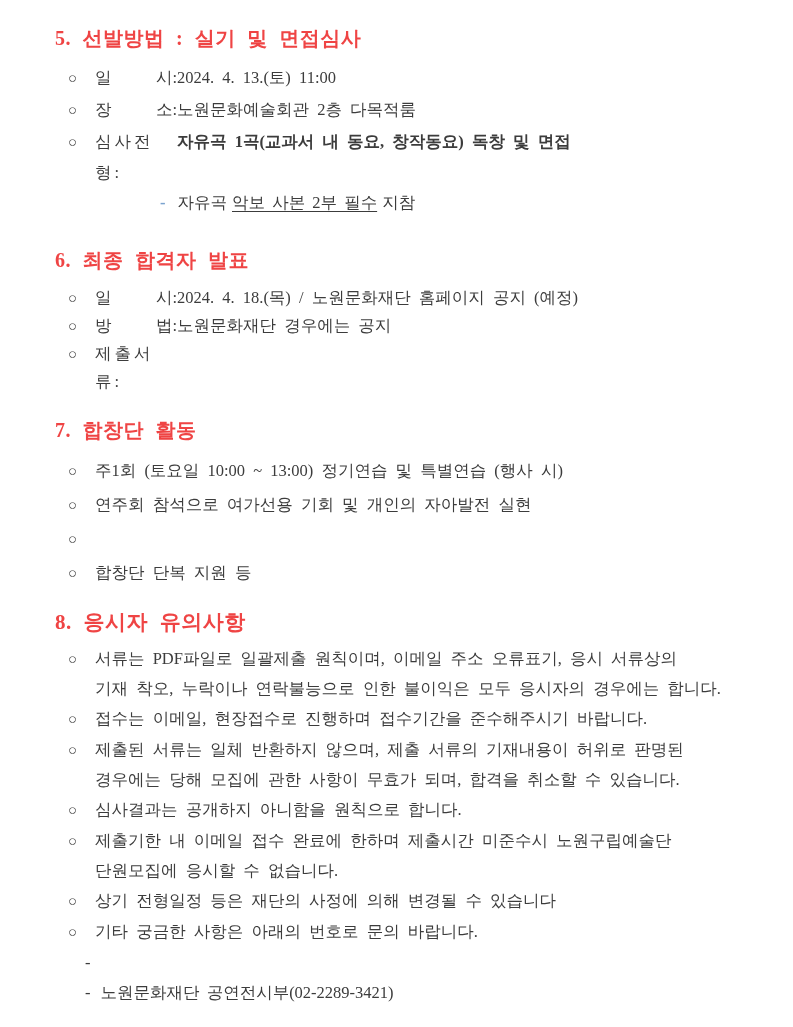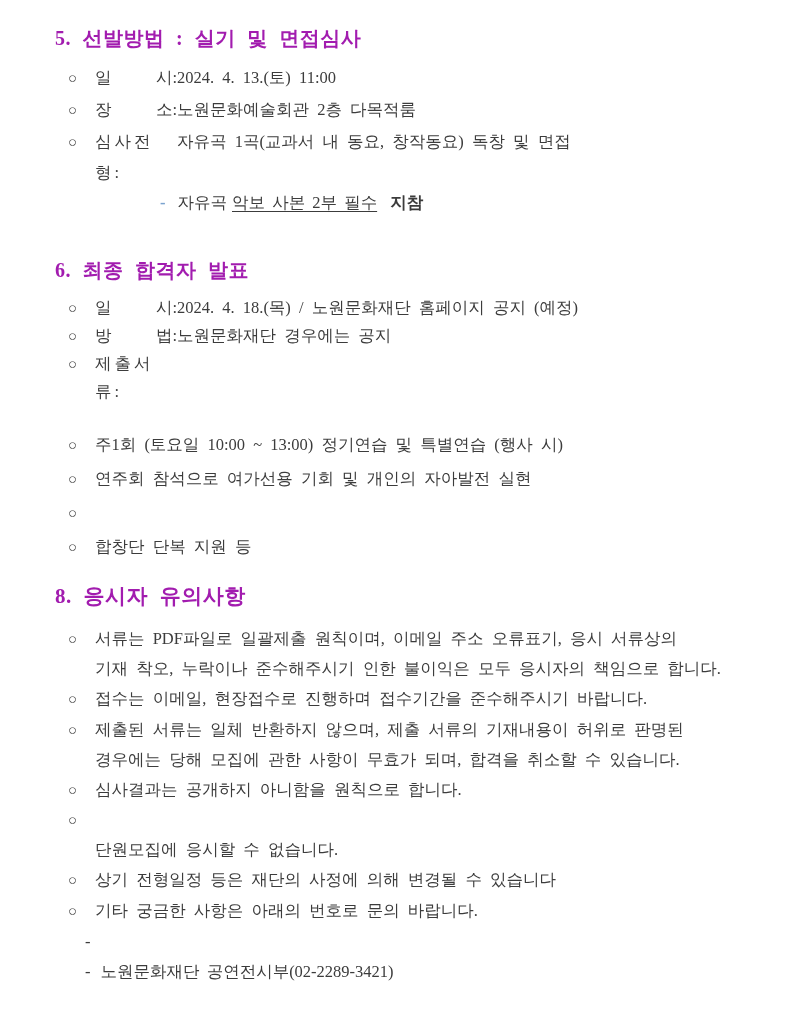--- a/index.html
+++ b/index.html
@@ -4,51 +4,51 @@
 <style>
   html, body { margin: 0; padding: 0; background: #ffffff; }
   body {
     width: 793px; height: 1027px; overflow: hidden;
     font-family: "Liberation Serif", "DejaVu Serif", serif;
     color: #3c3c3c;
   }
   .doc { padding: 26px 30px 0 55px; }
 
   .section-title {
-    font-size: 20px; font-weight: bold; color: #a21caf;
+    font-size: 20px; font-weight: bold; color: #ef4444;
     line-height: 24px; margin: 0 0 12px 0;
     word-spacing: 6px; letter-spacing: 0.5px;
   }
   .sec5 .item { line-height: 31px; }
-  .sec6 { margin-top: 40px; }
+  .sec6 { margin-top: 30px; }
   .sec6 .item { line-height: 28px; }
   .sec7 { margin-top: 22px; }
   .sec7 .item { line-height: 34px; }
   .sec8 { margin-top: 20px; }
-  .sec8 .section-title { font-size: 21px; margin-bottom: 16px; }
+  .sec8 .section-title { font-size: 21px; margin-bottom: 10px; }
   .sec8 .line { line-height: 29px; }
 
   .item, .line {
     font-size: 16.5px; word-spacing: 4px;
     padding-left: 13px; display: flex; align-items: baseline;
   }
   .bullet {
     flex: none; width: 27px; font-size: 15px; color: #4a4a4a;
   }
   .label {
     flex: none; width: 82px; display: inline-flex;
     justify-content: space-between;
   }
   .label.single { display: inline-block; letter-spacing: 3px; }
-  .bold { font-weight: normal; }
+  .bold { font-weight: bold; }
 
   .subnote { padding-left: 105px; line-height: 30px; font-size: 16.5px; word-spacing: 3px; display: flex; align-items: baseline; }
   .subnote .dash { color: #7ba3cf; font-weight: bold; margin-right: 12px; }
   .underlined { text-decoration: underline; text-underline-offset: 3px; margin: 0 5px; text-align: right; }
-  .post { margin-left: 8px; font-weight: bold; }
+  .post { margin-left: 0px; }
 
   .cont { padding-left: 40px; }   
   .note { margin-bottom: 1px; }
 
   .contact { padding-left: 30px; line-height: 30px; font-size: 16.5px; word-spacing: 3px; display: flex; align-items: baseline; }
   .contact .dash { margin-right: 10px; color: #3c3c3c; }
 </style>
 </head>
 <body>
 
@@ -108,20 +108,21 @@
       <span>노원문화재단 경우에는 공지</span>
     </div>
 
     <div class="item">
       <span class="bullet">○</span>
       <span class="label single">제출서류:</span>
     </div>
   </div>
 
   <div class="sec7">
+    <div class="section-title">7. 합창단 활동</div>
 
     <div class="item">
       <span class="bullet">○</span>
       <span>주1회 (토요일 10:00 ~ 13:00) 정기연습 및 특별연습 (행사 시)</span>
     </div>
     <div class="item">
       <span class="bullet">○</span>
       <span>연주회 참석으로 여가선용 기회 및 개인의 자아발전 실현</span>
     </div>
     <div class="item">
@@ -134,21 +135,21 @@
   </div>
 
   <div class="sec8">
     <div class="section-title">8. 응시자 유의사항</div>
 
     <div class="note">
       <div class="line">
         <span class="bullet">○</span>
         <span>서류는 PDF파일로 일괄제출 원칙이며, 이메일 주소 오류표기, 응시 서류상의</span>
       </div>
-      <div class="line cont">기재 착오, 누락이나 준수해주시기 인한 불이익은 모두 응시자의 책임으로 합니다.</div>
+      <div class="line cont">기재 착오, 누락이나 연락불능으로 인한 불이익은 모두 응시자의 경우에는 합니다.</div>
     </div>
 
     <div class="note">
       <div class="line">
         <span class="bullet">○</span>
         <span>접수는 이메일, 현장접수로 진행하며 접수기간을 준수해주시기 바랍니다.</span>
       </div>
     </div>
 
     <div class="note">
@@ -162,20 +163,21 @@
     <div class="note">
       <div class="line">
         <span class="bullet">○</span>
         <span>심사결과는 공개하지 아니함을 원칙으로 합니다.</span>
       </div>
     </div>
 
     <div class="note">
       <div class="line">
         <span class="bullet">○</span>
+        <span>제출기한 내 이메일 접수 완료에 한하며 제출시간 미준수시 노원구립예술단</span>
       </div>
       <div class="line cont">단원모집에 응시할 수 없습니다.</div>
     </div>
 
     <div class="note">
       <div class="line">
         <span class="bullet">○</span>
         <span>상기 전형일정 등은 재단의 사정에 의해 변경될 수 있습니다</span>
       </div>
     </div>

